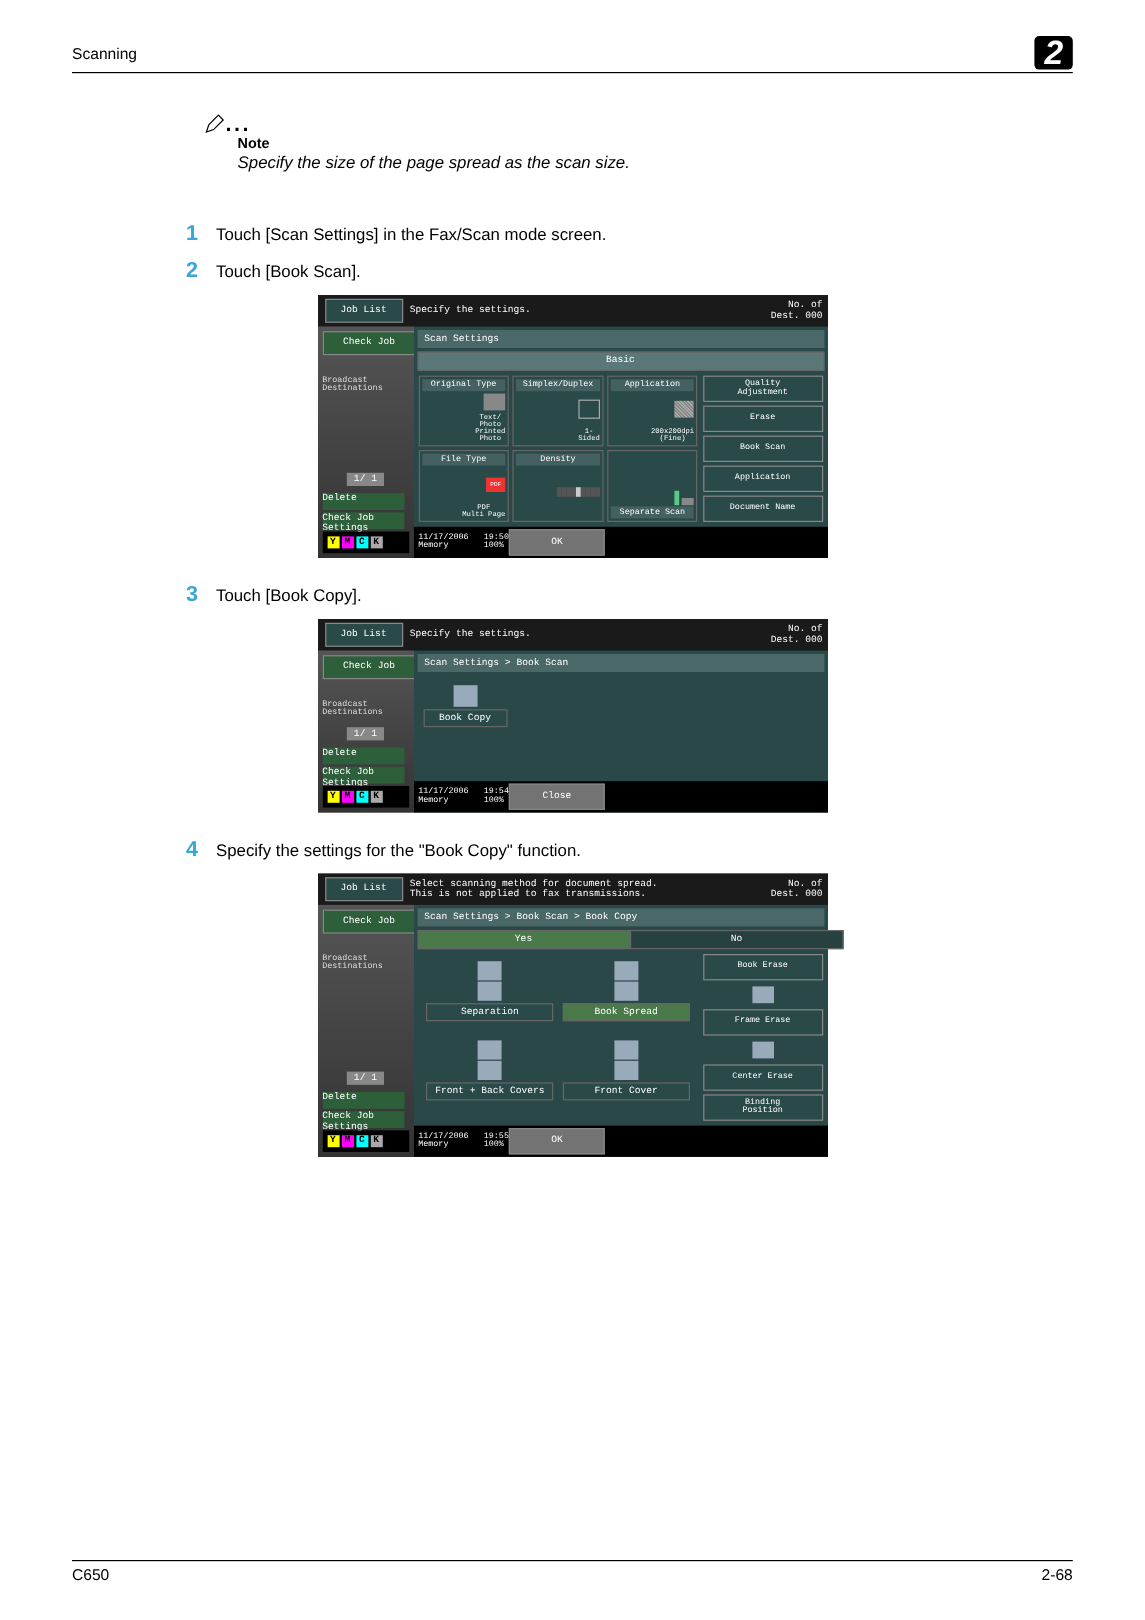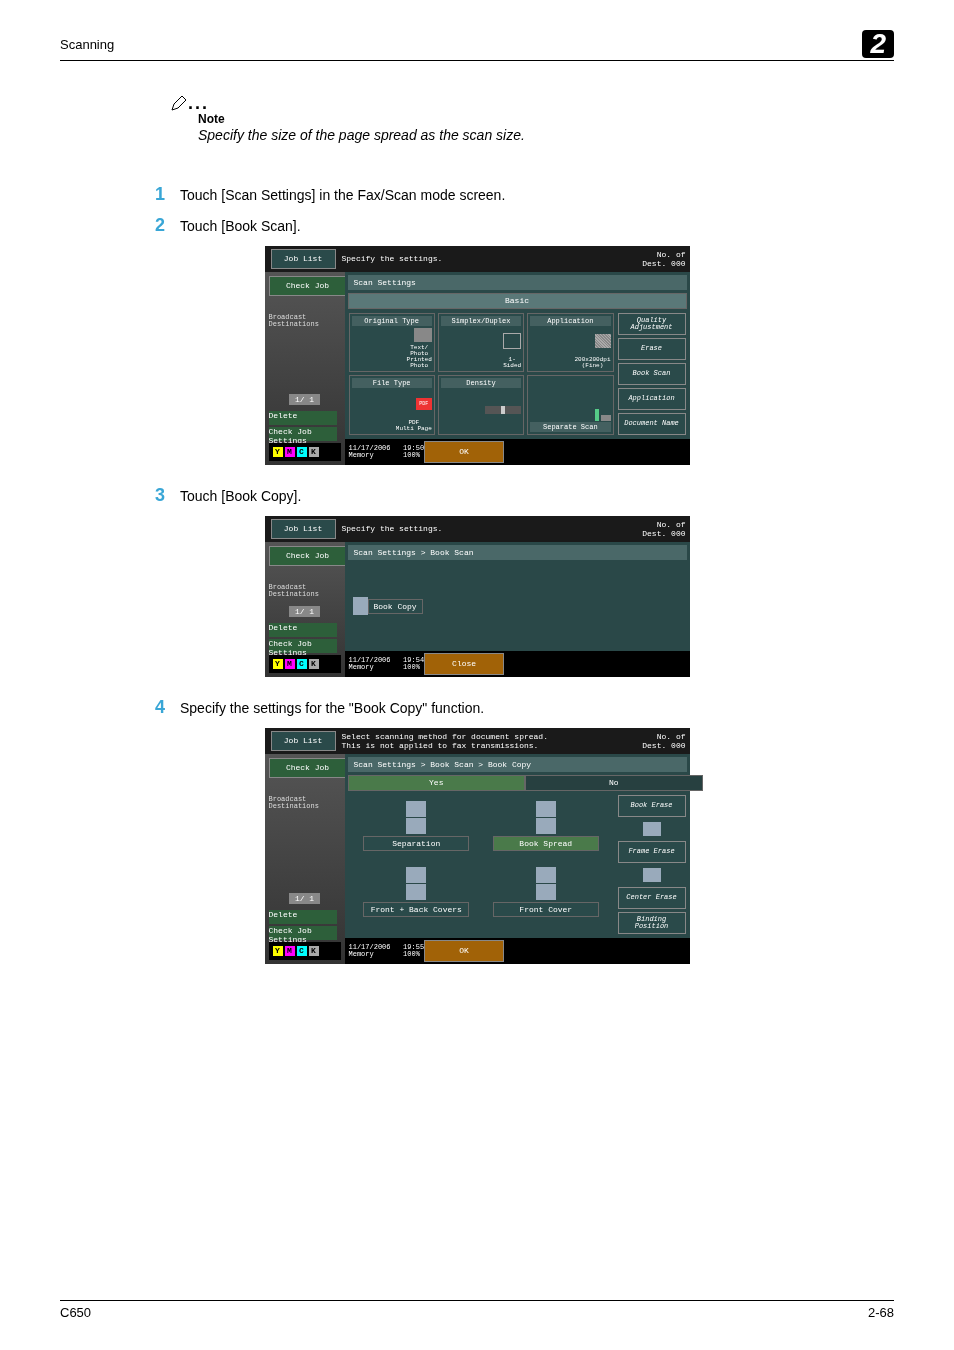--- a/index.html
+++ b/index.html
@@ -157,35 +157,35 @@
     flex-direction:column;
     align-items:flex-end;
     padding:2px;
     gap:1px;
     min-height:46px;
     justify-content:space-between;
   }
   .ss-cell-head { background:#446060; width:100%; text-align:center; padding:1px 0; font-size:7px;}
   .ss-cell-icon { width:18px; height:14px; background:#888;}
   .ss-cell-sub { font-size:6px; text-align:center; line-height:1;}
-  .ss-right-col { width:68px; display:flex; flex-direction:column; gap:3px;font-style:italic;}
+  .ss-right-col { width:100px; display:flex; flex-direction:column; gap:3px;}
   .ss-right-btn { height:16px; font-size:7px;}
   .ss-footer {
     display:flex;
     justify-content:flex-start;
     align-items:center;
     padding:2px 4px;
     background:#000;
   }
   .ss-footer-left { font-size:7px; white-space:pre; line-height:1;}
-  .ss-footer-btn { width:70px; height:16px; background:#a16207;}
+  .ss-footer-btn { width:70px; height:16px; background:#737373;}
   .ss-sel { background:#4a7a4a !important;}
   .ss-sel-no { background:#274040 !important;}
   .sm-panel { flex:1; padding:8px; display:flex;}
-  .sm-btn-wrap { display:flex; flex-direction:row; align-items:center; width:70px;justify-content:space-between;}
+  .sm-btn-wrap { display:flex; flex-direction:column; align-items:center; width:70px;}
   .sm-btn-wrap .ic { width:20px; height:18px; background:#9ab; margin-bottom:2px;}
   .sm-btn-wrap .lbl { background:#2a4a4a; border:1px solid #666; padding:2px 4px; font-size:8px; width:60px; text-align:center;}
   
   .bc-grid { display:grid; grid-template-columns:1fr 1fr; gap:6px; padding:6px;}
   .bc-item { display:flex; flex-direction:column; align-items:center;}
   .bc-item .ic { width:20px; height:16px; background:#9ab;}
   .bc-item .ic2 { width:20px; height:16px; background:#9ab; margin-top:1px;}
   .bc-item .lbl { width:100px; text-align:center; padding:2px; font-size:8px; border:1px solid #666; background:#2a4a4a; margin-top:2px;}
   .bc-item.sel .lbl { background:#4a7a4a;}
   .bc-right .ss-right-btn { height:16px;text-align:center;}

